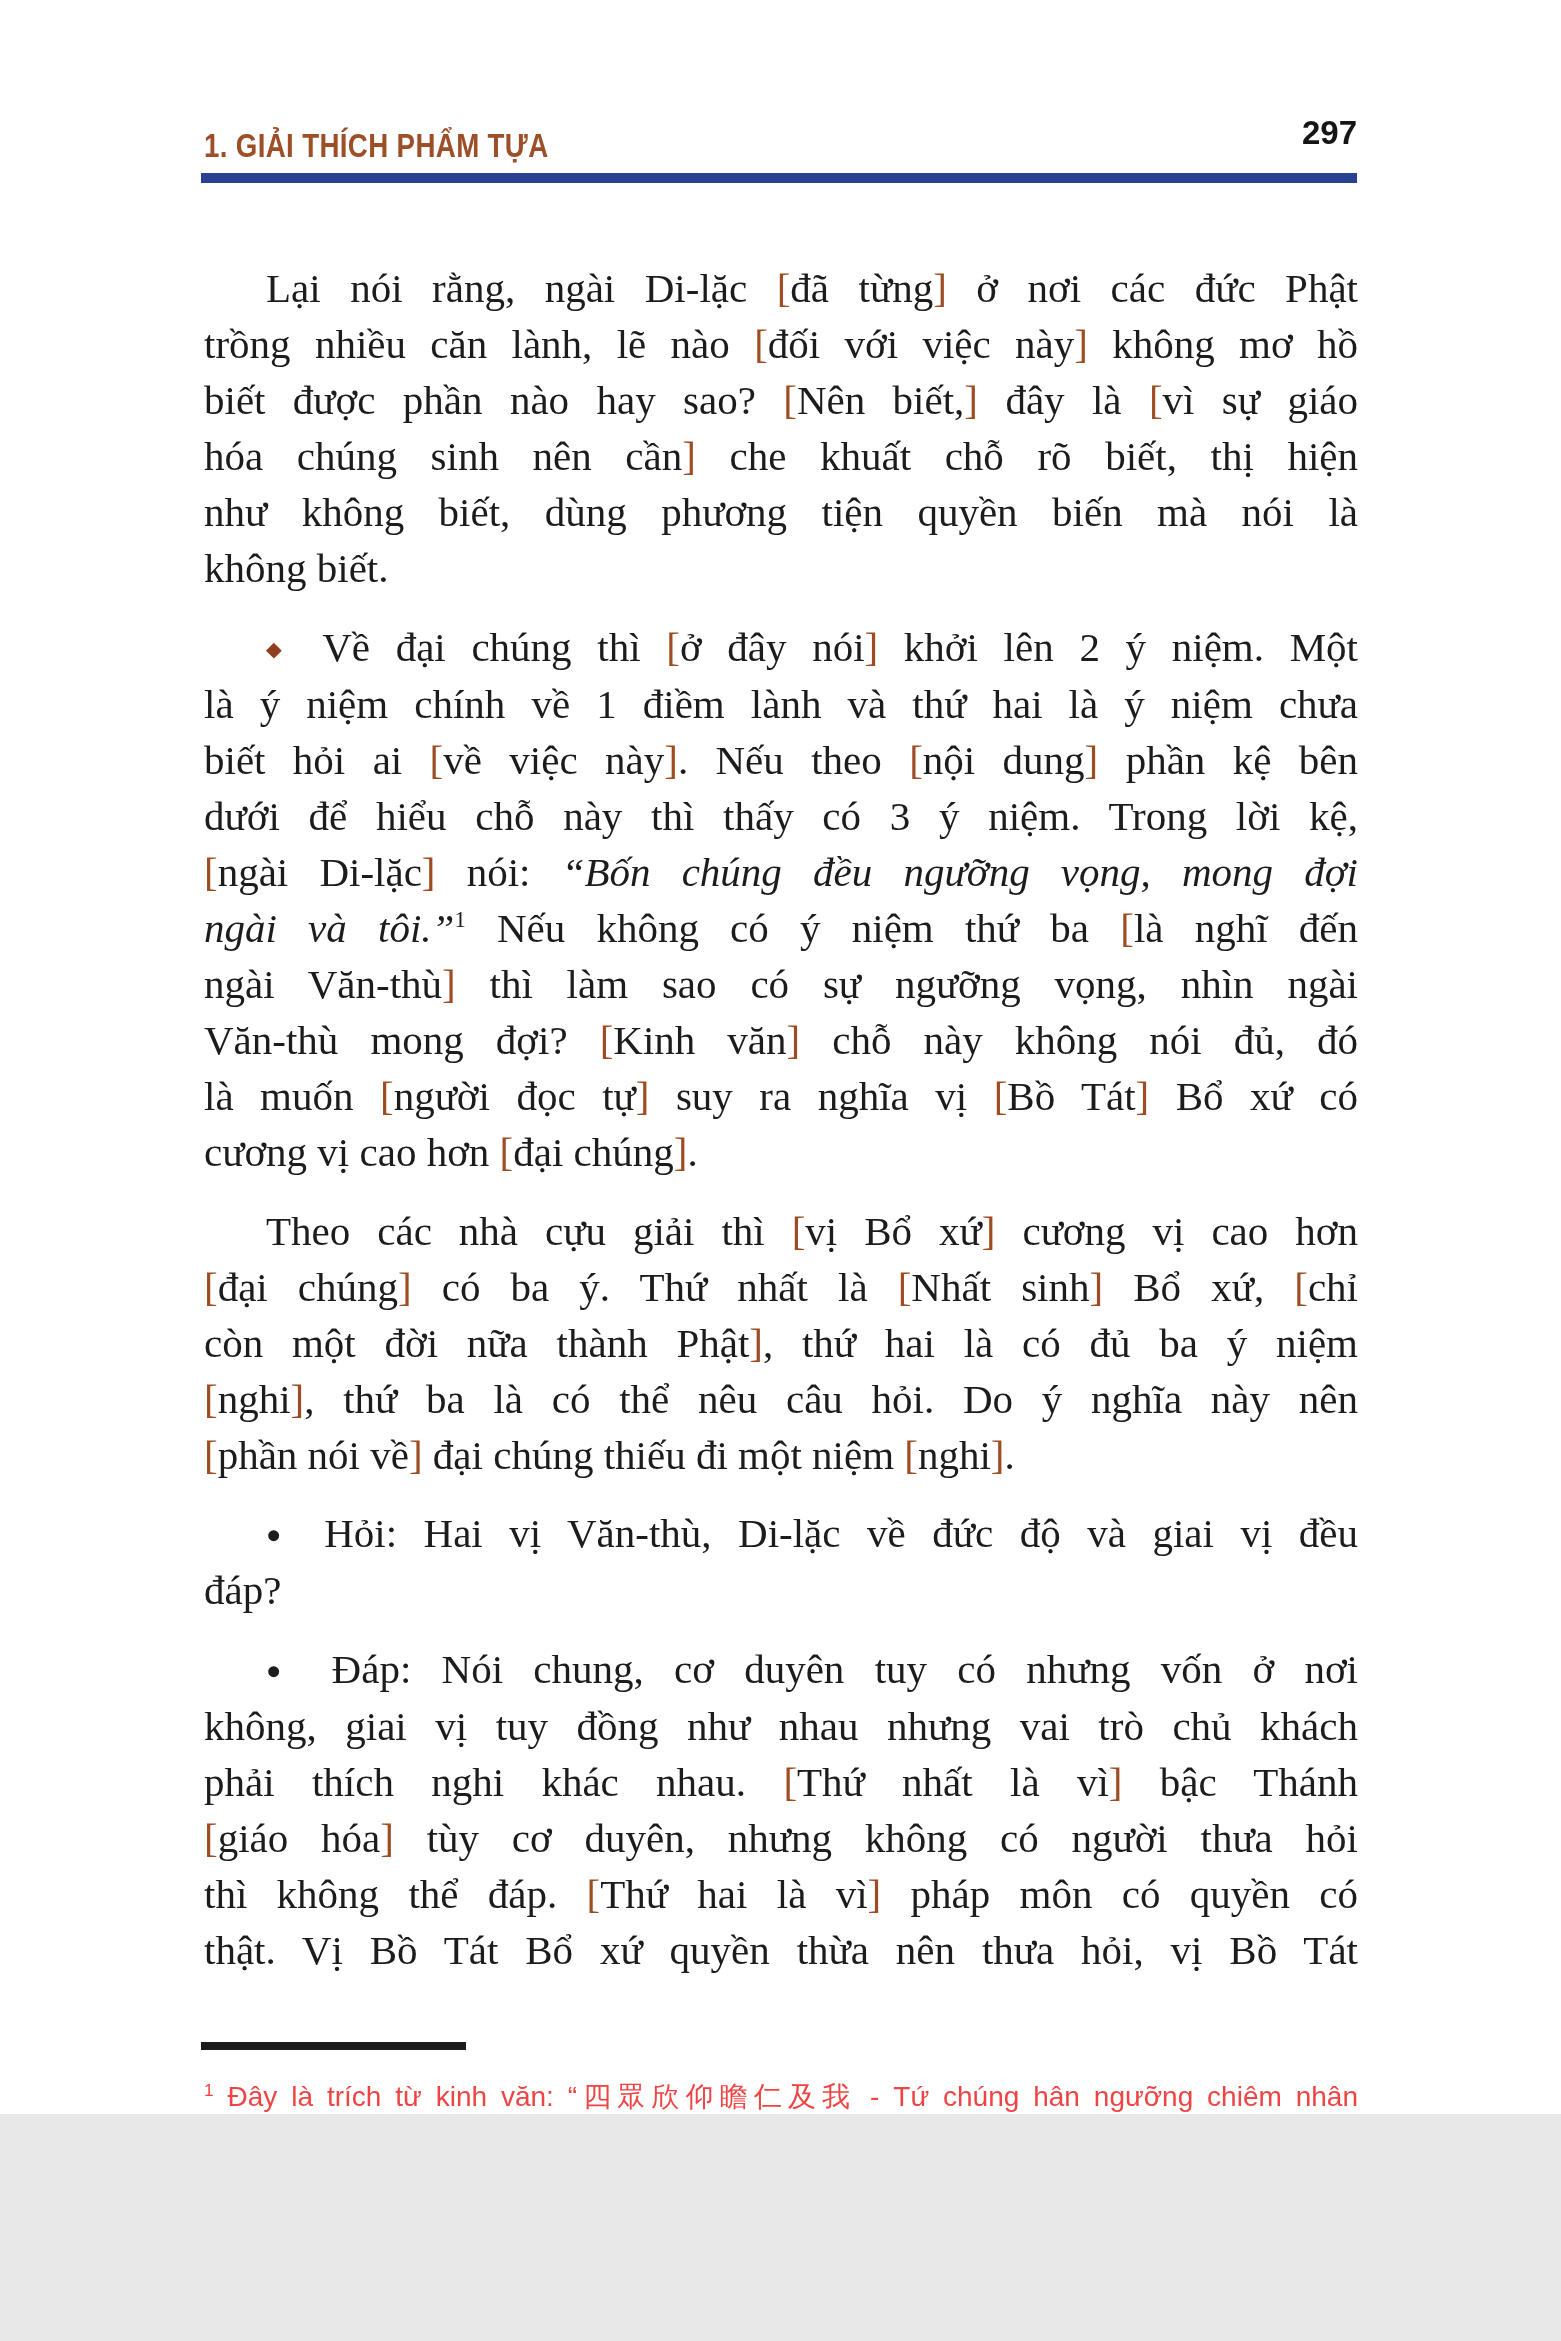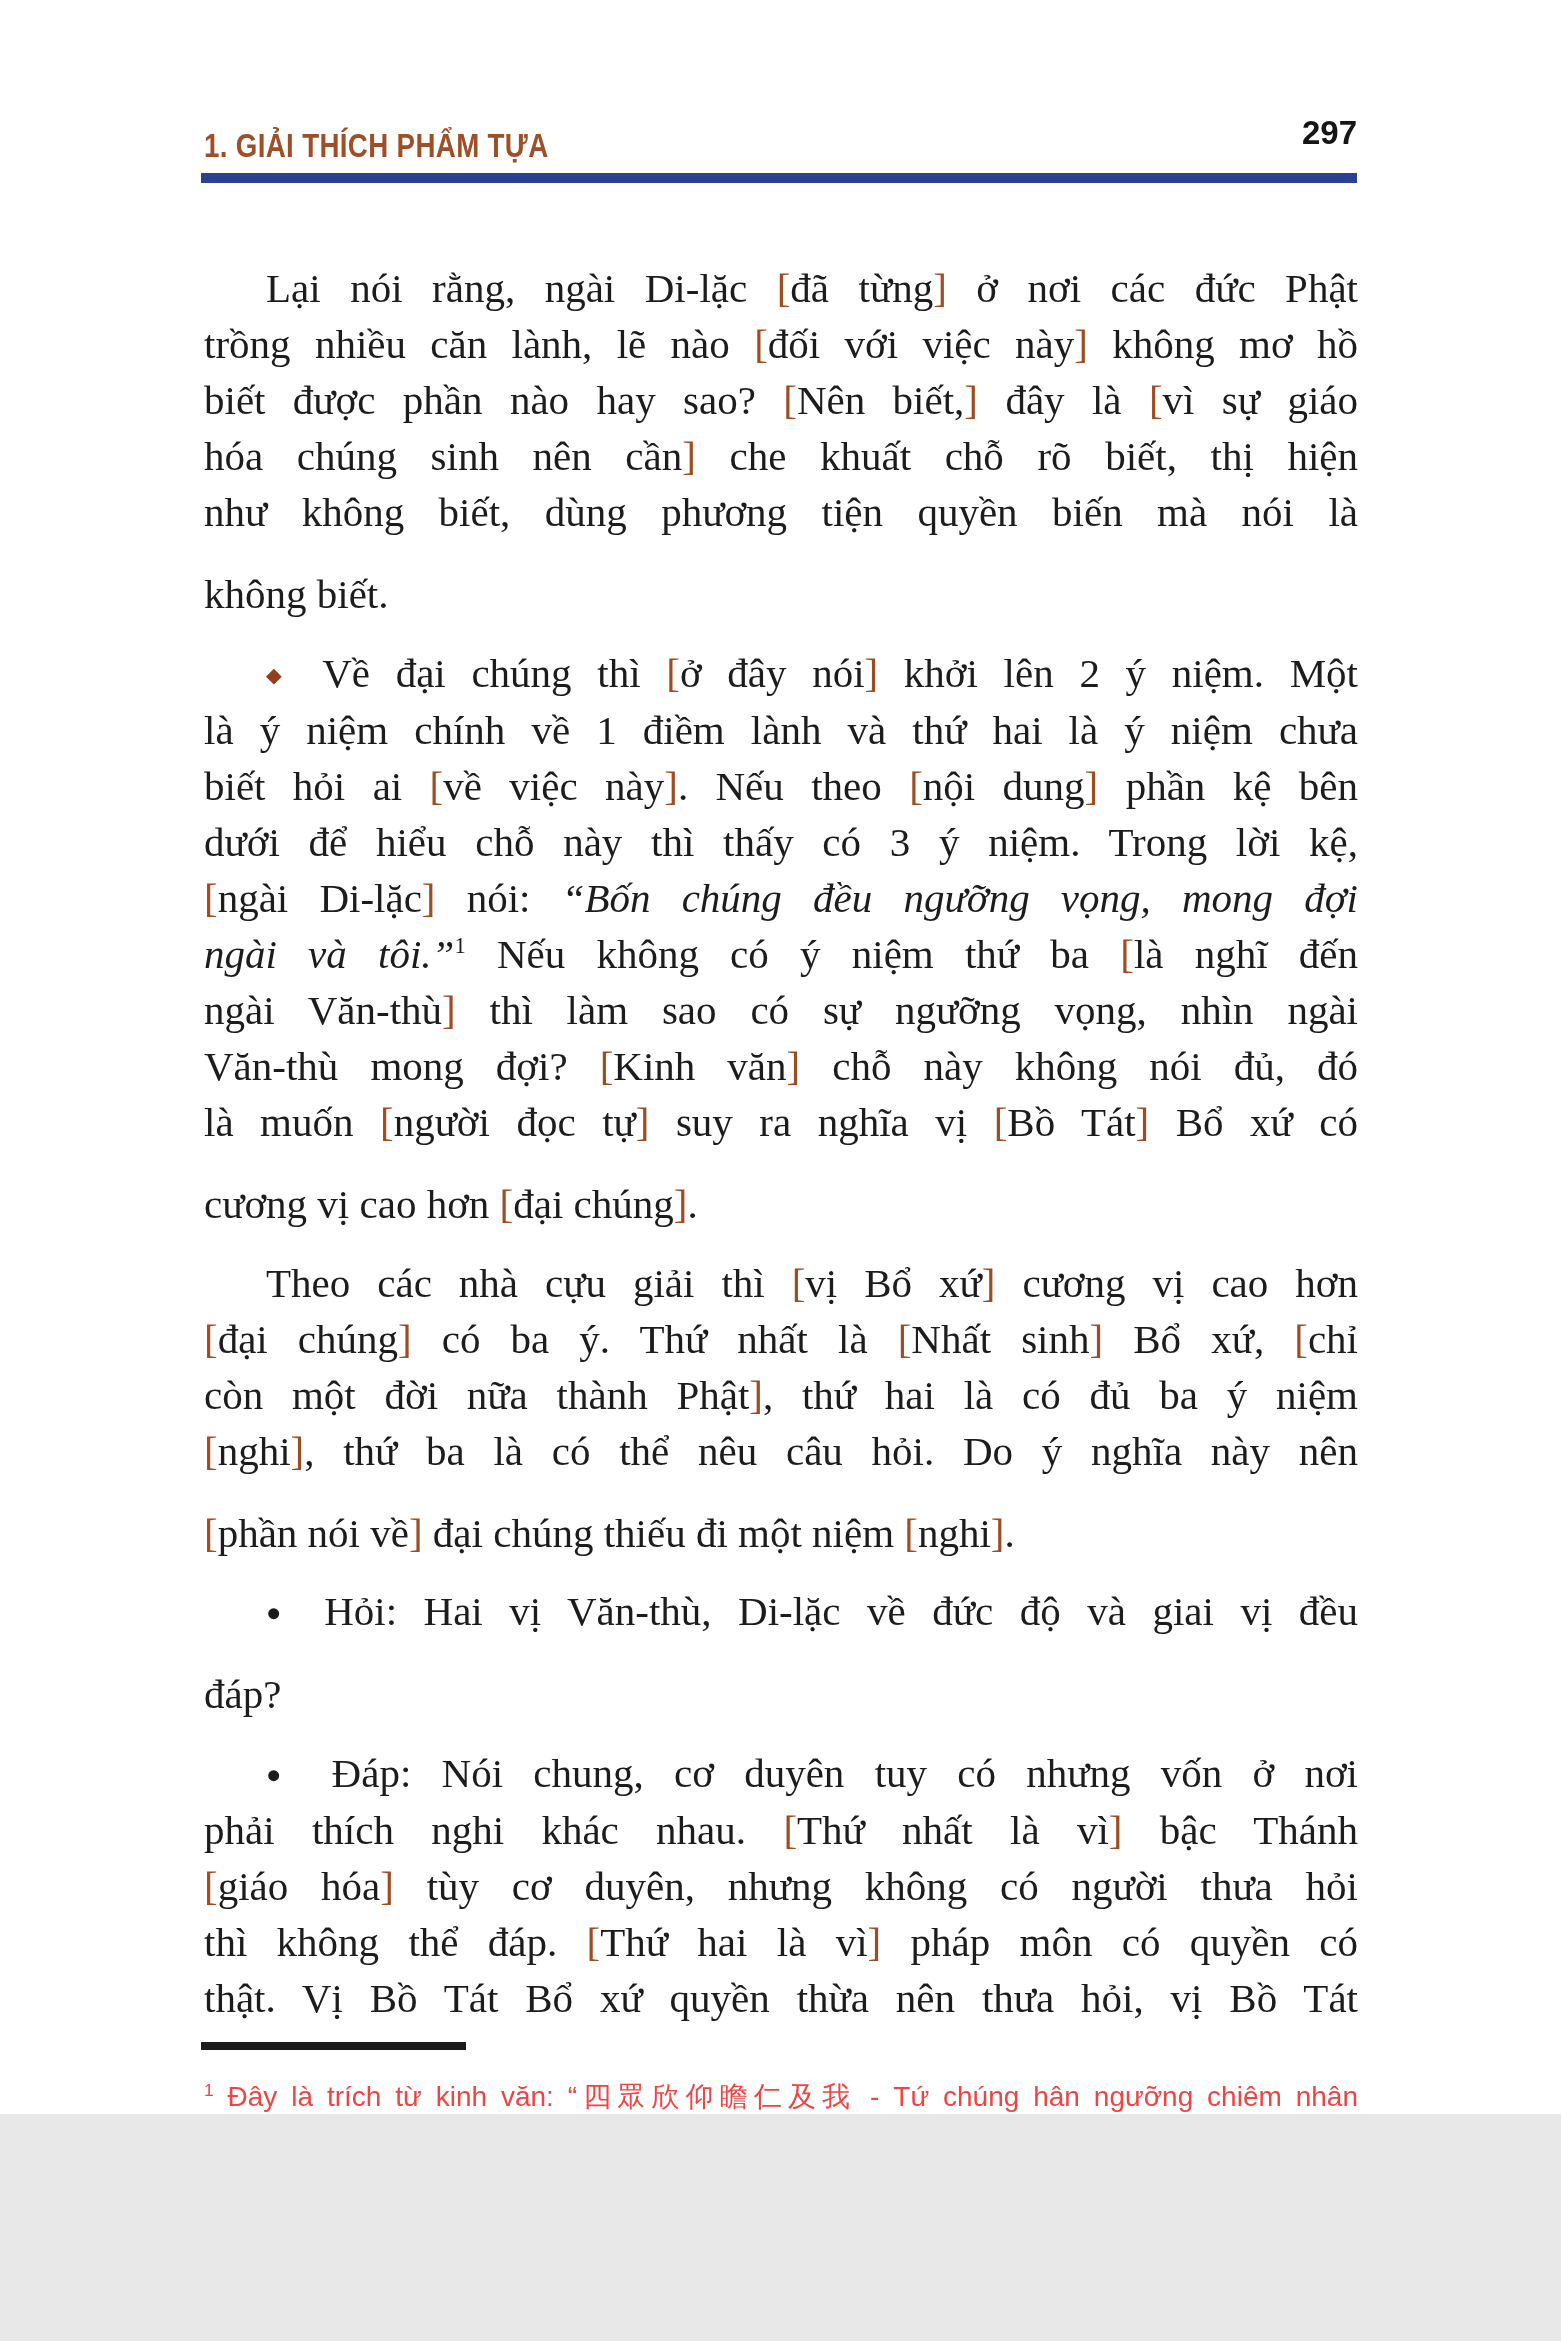--- a/index.html
+++ b/index.html
@@ -54,21 +54,21 @@
     line-height: 56px;
     color: #1c1c1c;
   }
   .p + .p { margin-top: 22.6px; }
   .line {
     text-align: justify;
     text-align-last: justify;
     white-space: normal;
   }
   .line.first { text-indent: 62px; }
-  .line.last { text-align-last: left; margin-top: 26px; }
+  .line.last { text-align-last: left; }
 
   .bracket { color: #9e4c22; }
   .it { font-style: italic; }
   .sup {
     vertical-align: super;
     font-size: 0.55em;
     line-height: 0;
   }
   .bullet-diamond {
     color: #8f3e1e;
@@ -143,20 +143,21 @@
         <div class="line"><span>còn một đời nữa thành Phật<span class="bracket">]</span>, thứ hai là có đủ ba ý niệm</span></div>
         <div class="line"><span><span class="bracket">[</span>nghi<span class="bracket">]</span>, thứ ba là có thể nêu câu hỏi. Do ý nghĩa này nên</span></div>
         <div class="line last"><span><span class="bracket">[</span>phần nói về<span class="bracket">]</span> đại chúng thiếu đi một niệm <span class="bracket">[</span>nghi<span class="bracket">]</span>.</span></div>
       </div>
       <div class="p">
         <div class="line first"><span class="bullet-black">●</span><span> Hỏi: Hai vị Văn-thù, Di-lặc về đức độ và giai vị đều</span></div>
         <div class="line last"><span>đáp?</span></div>
       </div>
       <div class="p">
         <div class="line first"><span class="bullet-black">●</span><span> Đáp: Nói chung, cơ duyên tuy có nhưng vốn ở nơi</span></div>
+        <div class="line"><span>không, giai vị tuy đồng như nhau nhưng vai trò chủ khách</span></div>
         <div class="line"><span>phải thích nghi khác nhau. <span class="bracket">[</span>Thứ nhất là vì<span class="bracket">]</span> bậc Thánh</span></div>
         <div class="line"><span><span class="bracket">[</span>giáo hóa<span class="bracket">]</span> tùy cơ duyên, nhưng không có người thưa hỏi</span></div>
         <div class="line"><span>thì không thể đáp. <span class="bracket">[</span>Thứ hai là vì<span class="bracket">]</span> pháp môn có quyền có</span></div>
         <div class="line"><span>thật. Vị Bồ Tát Bổ xứ quyền thừa nên thưa hỏi, vị Bồ Tát</span></div>
       </div>
     </div>
 
   <div class="footnote-rule"></div>
 
   <div class="footnote">

